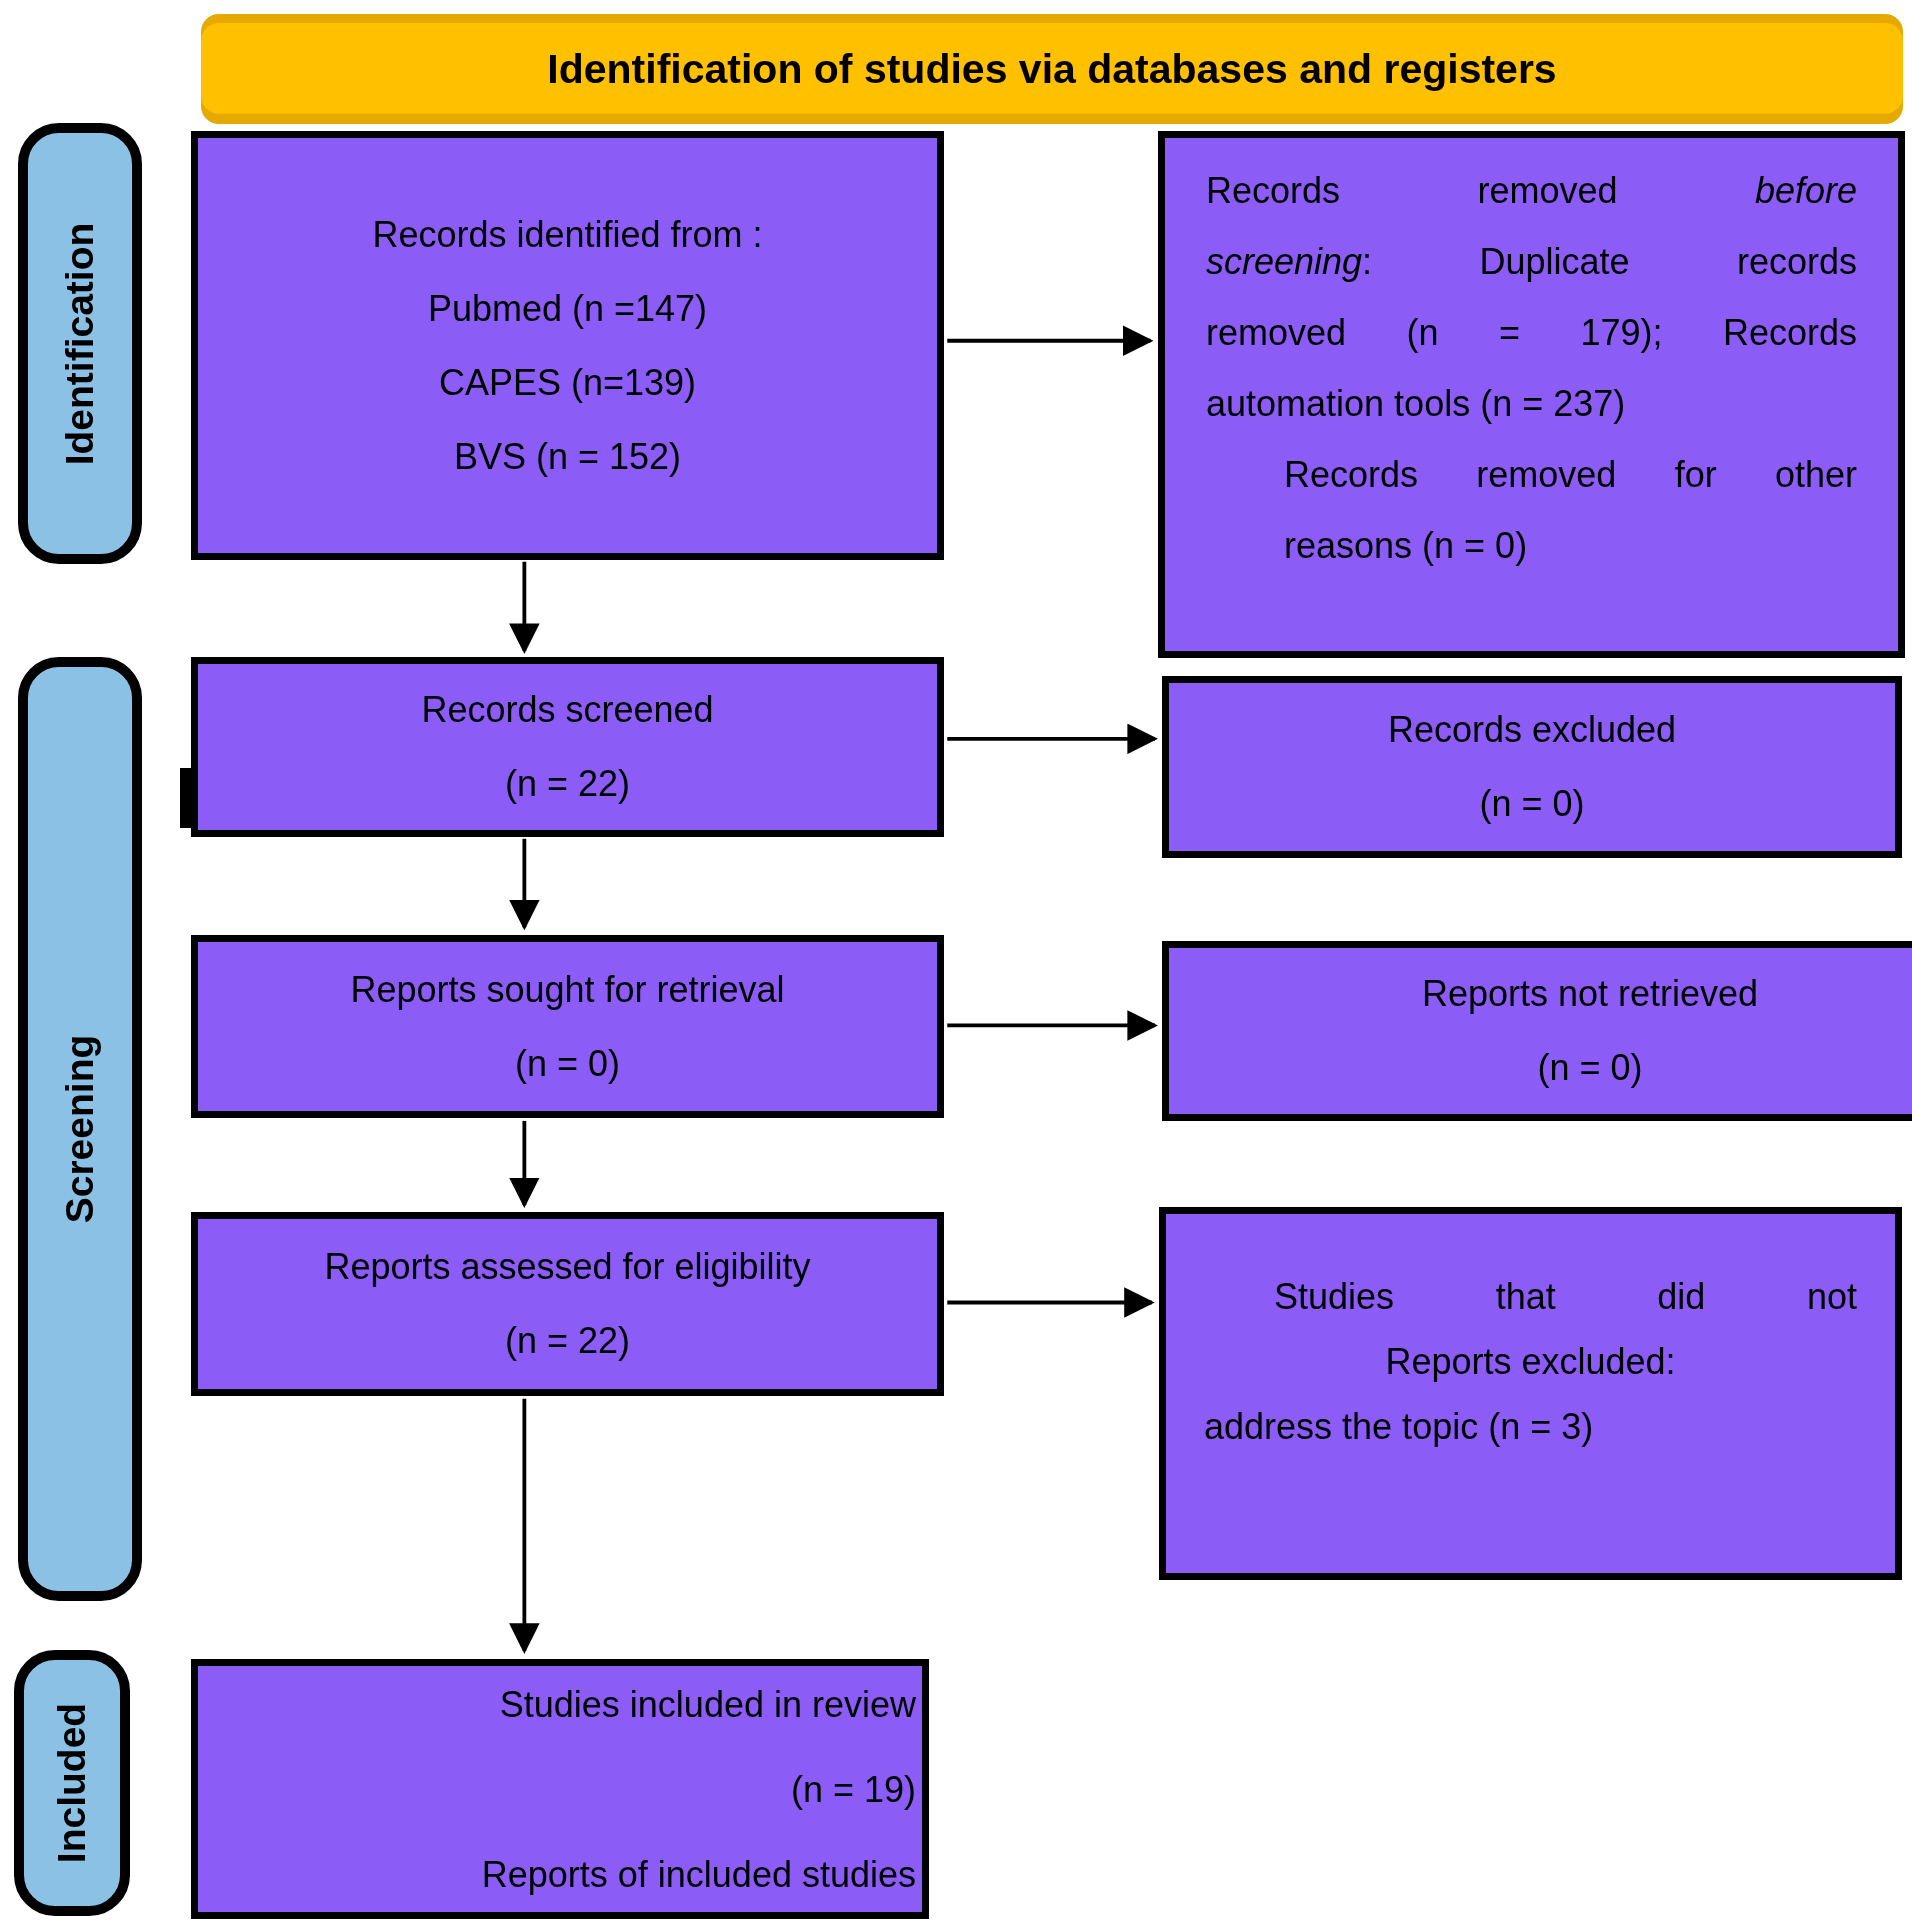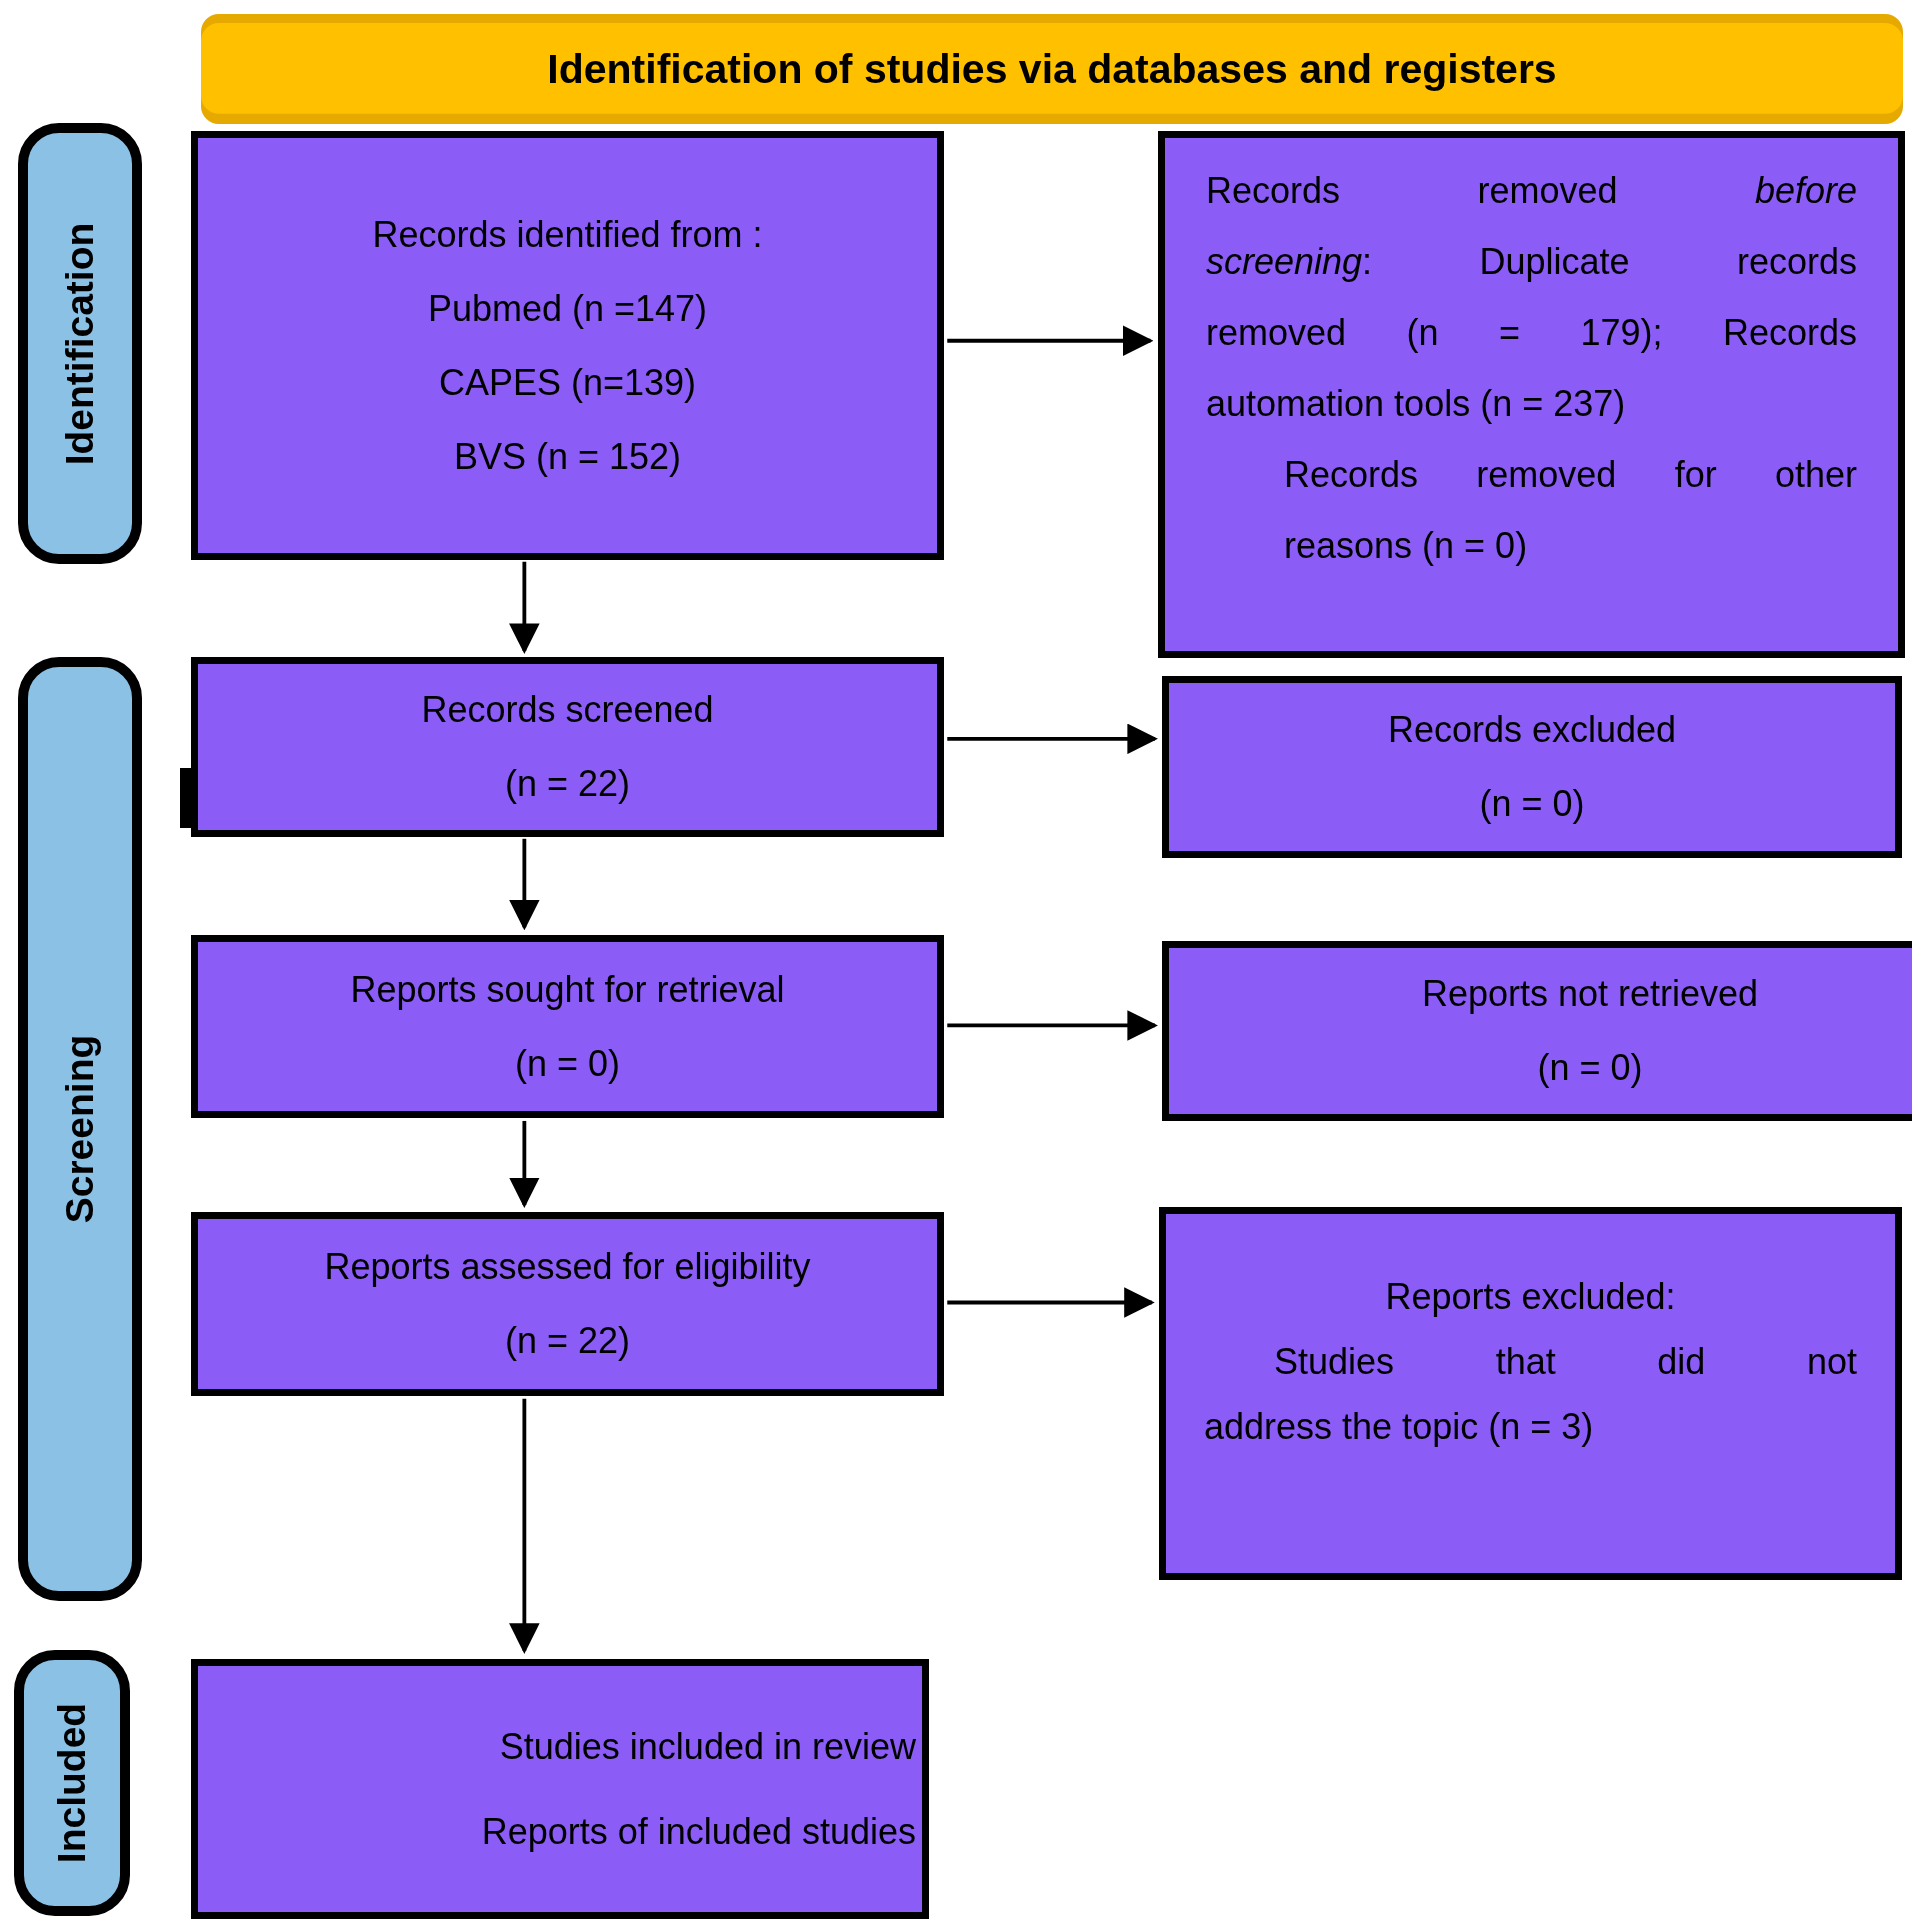--- a/index.html
+++ b/index.html
@@ -139,20 +139,21 @@
     <div class="cline">(n = 0)</div>
   </div>
 
   <div class="box centerbox" id="box-assessed">
     <div class="cline">Reports assessed for eligibility</div>
     <div class="cline">(n = 22)</div>
   </div>
 
   <div class="box" id="box-included">
     <div class="cline">Studies included in review</div>
+    <div class="cline">(n = 19)</div>
     <div class="cline">Reports of included studies</div>
   </div>
 
   <div class="box" id="box-removed">
     <div class="r1line stretch"><span>Records removed </span><em>before</em></div>
     <div class="r1line stretch"><em>screening</em><span>: Duplicate records</span></div>
     <div class="r1line stretch">removed (n = 179); Records</div>
     <div class="r1line">automation tools (n = 237)</div>
     <div class="r1line stretch indent">Records removed for other</div>
     <div class="r1line indent">reasons (n = 0)</div>
@@ -162,22 +163,22 @@
     <div class="cline">Records excluded</div>
     <div class="cline">(n = 0)</div>
   </div>
 
   <div class="box centerbox" id="box-not-retrieved">
     <div class="cline">Reports not retrieved</div>
     <div class="cline">(n = 0)</div>
   </div>
 
   <div class="box" id="box-reports-excluded">
+    <div class="r4line stretch indent2">Studies that did not</div>
     <div class="r4line centerline">Reports excluded:</div>
-    <div class="r4line stretch indent2">Studies that did not</div>
     <div class="r4line">address the topic (n = 3)</div>
   </div>
 
   <div id="notch"></div>
 
   <svg id="arrows" viewBox="0 0 3003 3024" xmlns="http://www.w3.org/2000/svg">
     <defs>
       <marker id="ah" viewBox="0 0 10 10" refX="9" refY="5" markerWidth="8" markerHeight="8" orient="auto">
         <path d="M0,0 L10,5 L0,10 z" fill="#000"></path>
       </marker>

